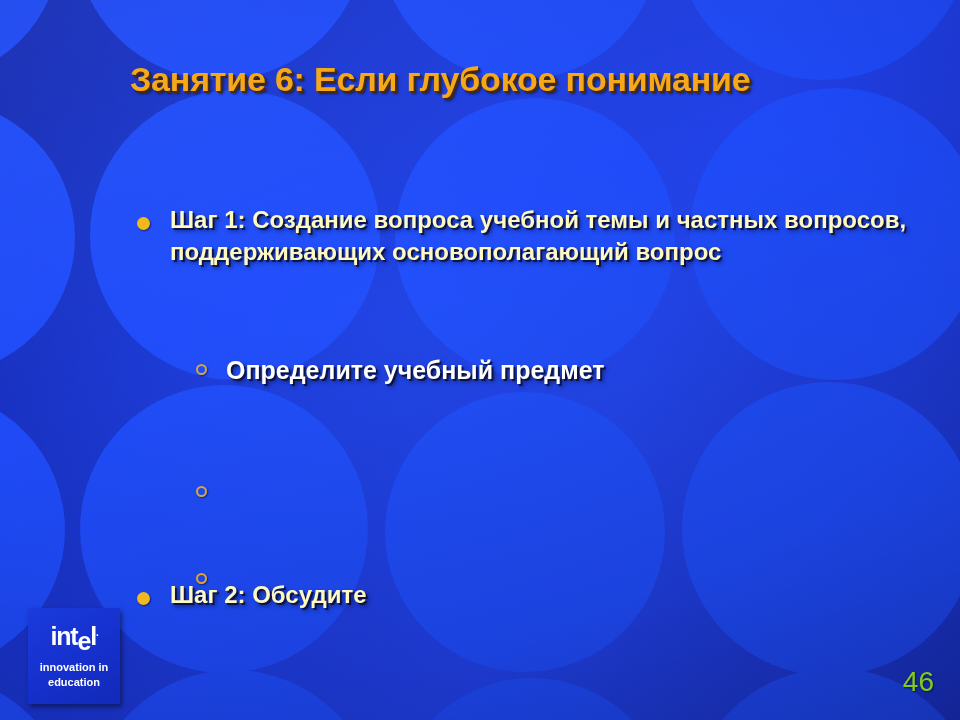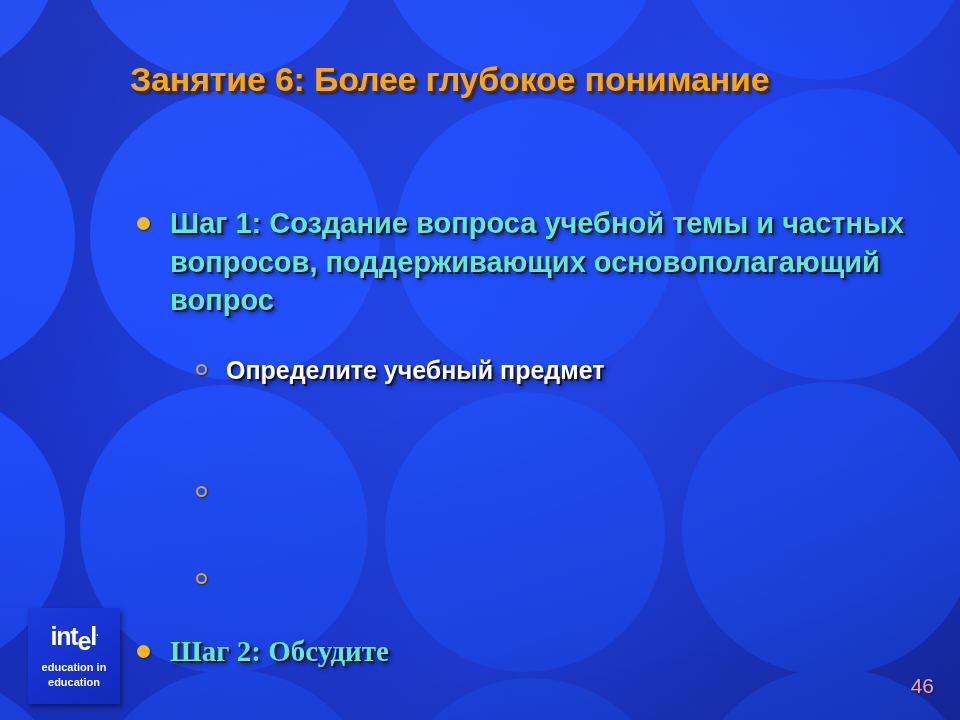--- a/index.html
+++ b/index.html
@@ -66,22 +66,22 @@
     position: absolute;
     left: 0;
     top: 0;
     width: 960px;
     height: 720px;
   }
   .lvl1 {
     position: absolute;
     left: 132px;
     width: 800px;
-    color: #5eead4;
-    font-size: 29px;
+    color: #fef9c3;
+    font-size: 24px;
     font-weight: bold;
     line-height: 1.33;
     text-shadow: 2px 2px 0 rgba(10,10,40,0.75), 3px 3px 4px rgba(0,0,0,0.5);
     padding-left: 38px;
     box-sizing: border-box;
   }
   .lvl1 .bullet {
     position: absolute;
     left: 5px;
     top: 13px;
@@ -159,22 +159,22 @@
     font-size: 11px;
     font-weight: bold;
     line-height: 1.35;
   }
 
   
   #page-number {
     position: absolute;
     right: 26px;
     bottom: 22px;
-    color: #fca5a5;
-    font-size: 21px;
+    color: #84cc16;
+    font-size: 28px;
     font-weight: normal;
     text-shadow: 1px 1px 2px rgba(0,0,0,0.45);
   }
 </style>
 </head>
 <body>
 
 <div id="slide">
 
   <div class="bg-base"></div>
@@ -199,21 +199,21 @@
     <div class="c" style="left:-145px; top:735px; width:275px; height:275px;"></div>
     <div class="c" style="left:148px; top:730px; width:290px; height:290px;"></div>
     <div class="c" style="left:452px; top:738px; width:280px; height:280px;"></div>
     <div class="c" style="left:748px; top:728px; width:292px; height:292px;"></div>
 
   </div>
 
   <div class="bg-vignette"></div>
   <div class="bg-sheen"></div>
 
-  <div id="title">Занятие 6: Более глубокое понимание</div>
+  <div id="title">Занятие 6: Если глубокое понимание</div>
 
   <div id="body">
 
     <div class="lvl1" style="top:204px;">
       <span class="bullet"></span>
       <span>Шаг 1:  Создание вопроса учебной темы и частных вопросов,  поддерживающих основополагающий вопрос</span>
     </div>
 
     <div class="lvl2" style="top:342px;margin-top:12px;">
       <span class="bullet"></span>
@@ -222,30 +222,30 @@
 
 
     <div class="lvl2" style="top:476px;">
       <span class="bullet"></span>
     </div>
 
     <div class="lvl2" style="top:563px;">
       <span class="bullet"></span>
     </div>
 
-    <div class="lvl1" style="top:632px;font-family:Liberation Serif, serif;">
+    <div class="lvl1" style="top:579px;">
       <span class="bullet"></span>
       <span>Шаг 2: Обсудите</span>
     </div>
 
   </div>
 
   <div id="intel-logo">
     <div id="intel-wordmark"><span>int</span><span class="dropped-e">e</span><span>l</span><span class="reg">.</span></div>
     <div id="intel-tagline">
-      <div>education in</div>
+      <div>innovation in</div>
       <div>education</div>
     </div>
   </div>
 
   <div id="page-number">46</div>
 
 </div>
 
 </body></html>

